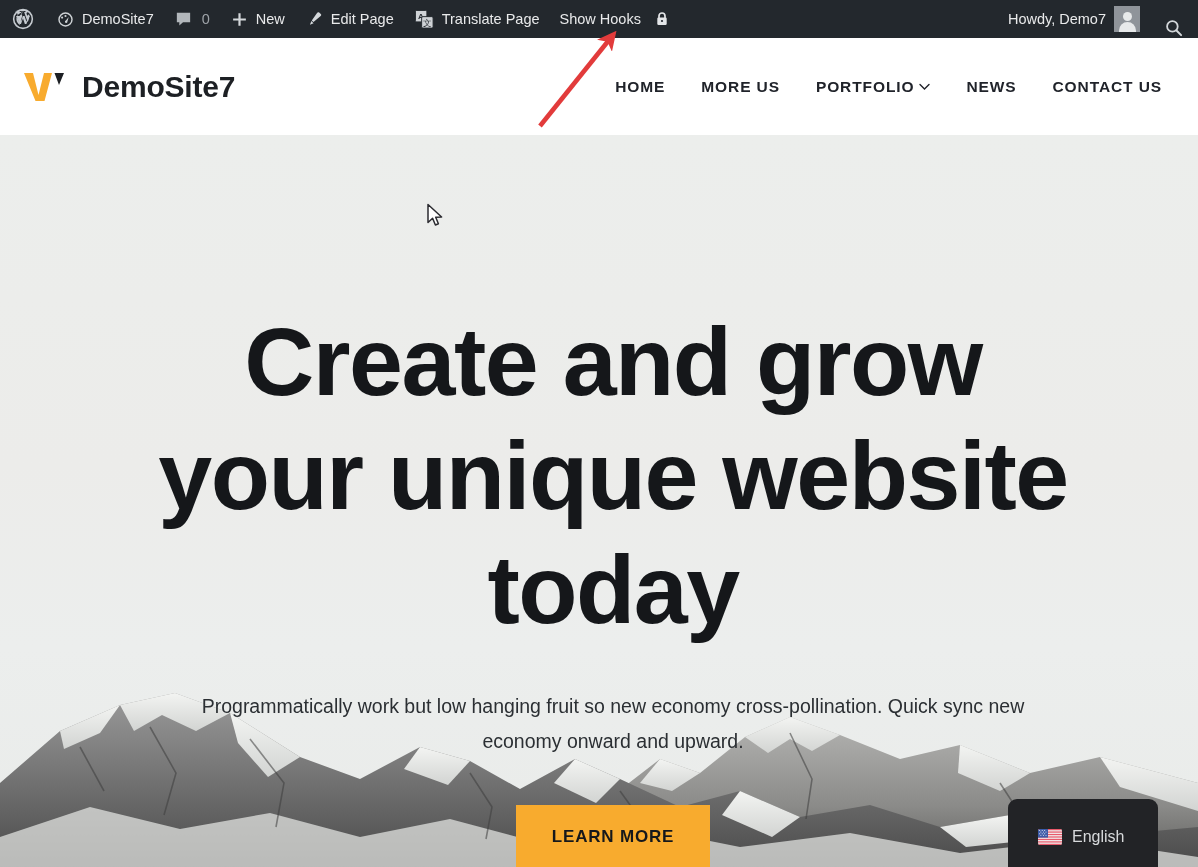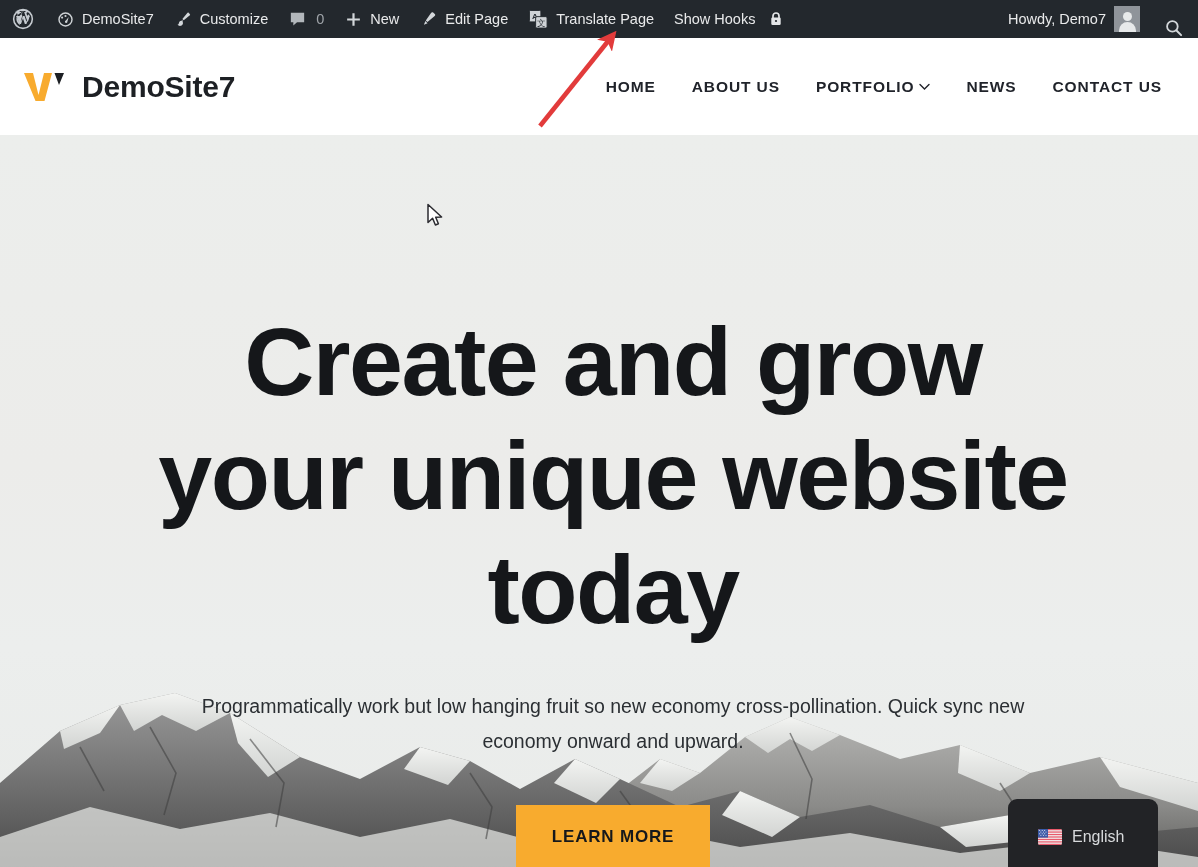--- a/index.html
+++ b/index.html
@@ -181,29 +181,20 @@
       <svg width="19" height="19" viewBox="0 0 20 20">
         <path d="M10 2.4A7.6 7.6 0 0 0 2.4 10 7.6 7.6 0 0 0 10 17.6 7.6 7.6 0 0 0 17.6 10 7.6 7.6 0 0 0 10 2.4zm0 1.5a6.1 6.1 0 0 1 6.1 6.1 6.1 6.1 0 0 1-6.1 6.1A6.1 6.1 0 0 1 3.9 10 6.1 6.1 0 0 1 10 3.9z" fill="#cfd3d6"></path>
         <circle cx="6.4" cy="8" r="1.15" fill="#cfd3d6"></circle>
         <circle cx="10" cy="6.3" r="1.15" fill="#cfd3d6"></circle>
         <path d="M13.4 7.3l-3 3.8a1.3 1.3 0 1 0 1.6 1.1z" fill="#cfd3d6"></path>
       </svg>
     </span>
     <span class="lbl">DemoSite7</span>
   </div>
 
-  <div class="ab-item">
-    <span class="ico">
-      <svg width="19" height="19" viewBox="0 0 20 20">
-        <path d="M15.6 3.1c-.6-.6-1.3-.4-1.8.2l-5 6.2 1.4 1.4 6.2-5c.6-.5.8-1.2.2-1.8z" fill="#d3d7da"></path>
-        <path d="M8.9 10.3l-.9 1.1c-.8-.1-1.6.2-2.1.8-.9 1-.5 2-1.2 2.8-.3.3-.6.5-1 .6 1.1 1.3 2.9 1.6 4.3.7 1.3-.8 1.8-2.4 1.2-3.7z" fill="#d3d7da"></path>
-      </svg>
-    </span>
-    <span class="lbl">Customize</span>
-  </div>
 
   <div class="ab-item">
     <span class="ico">
       <svg width="19" height="19" viewBox="0 0 20 20">
         <path d="M3 3h14v10H9.5L5.6 16.4V13H3z" fill="#b2b7bb"></path>
       </svg>
     </span>
     <span class="cmt-count">0</span>
   </div>
 
@@ -282,21 +273,21 @@
       </svg>
     </span>
     <span class="site-title">DemoSite7</span>
   </div>
 
   <nav id="mainnav">
     <div class="nav-item">
       <span>HOME</span>
     </div>
     <div class="nav-item">
-      <span>ABOUT US</span>
+      <span>MORE US</span>
     </div>
     <div class="nav-item">
       <span>PORTFOLIO</span>
       <span class="chev">
         <svg width="11" height="8" viewBox="0 0 11 8">
             <path d="M1 1.6 L5.5 6 L10 1.6" fill="none" stroke="#20232a" stroke-width="1.4" stroke-linecap="round"></path>
           </svg>
       </span>
     </div>
     <div class="nav-item">

